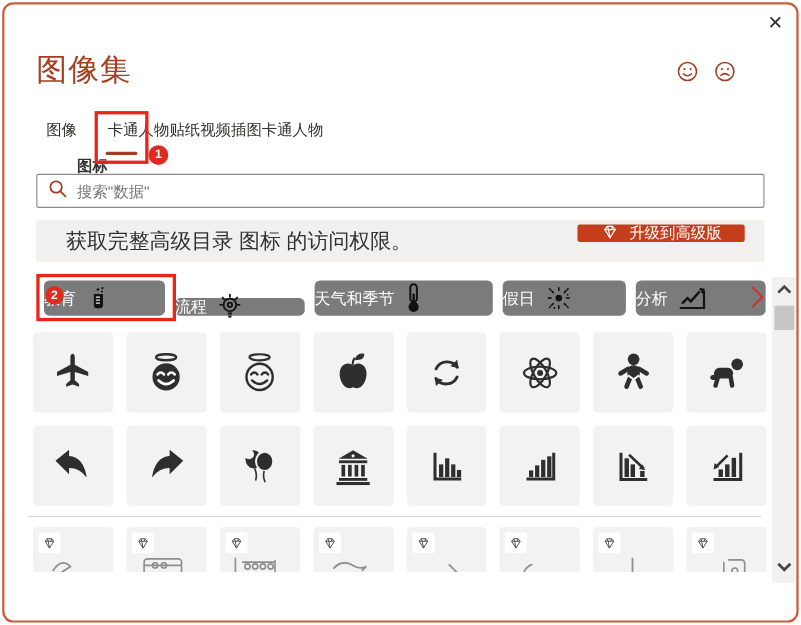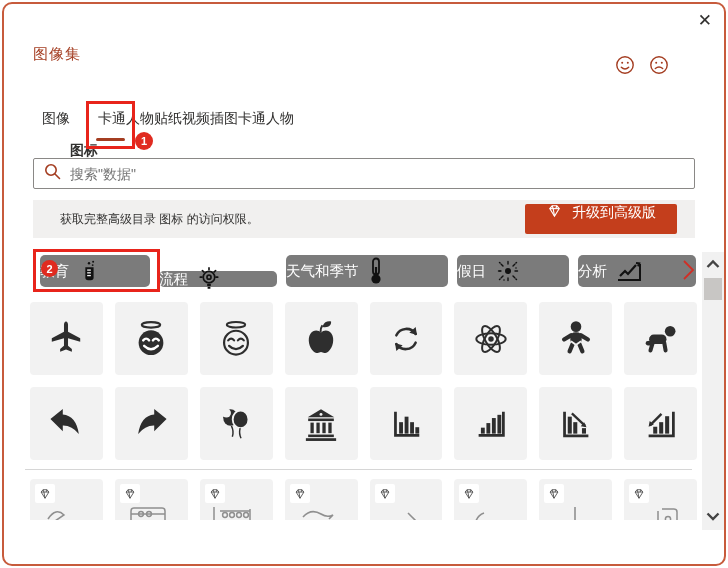--- a/index.html
+++ b/index.html
@@ -2,21 +2,21 @@
 <html><head>
 <meta charset="utf-8">
 <style>
   * { margin:0; padding:0; box-sizing:border-box; }
   html,body { width:728px; height:568px; background:#fff; font-family:"Liberation Sans","DejaVu Sans",sans-serif; }
   .stage { position:relative; width:728px; height:568px; background:#fff; overflow:hidden; }
   .dialog-border { position:absolute; inset:2px; border:2px solid #C75B3C; border-radius:10px; pointer-events:none; z-index:50; }
 
   .close-x { position:absolute; top:12px; right:16px; font-size:17px; color:#323130; cursor:pointer; line-height:1; }
 
-  .title { position:absolute; left:33px; top:45px; font-size:15px; color:#A43D21; letter-spacing:1px; }
+  .title { position:absolute; left:33px; top:45px; font-size:28px; color:#A43D21; letter-spacing:1px; }
 
   .feedback { position:absolute; top:55px; left:615px; display:flex; gap:14px; }
   .feedback svg { display:block; }
 
   .tabs { position:absolute; left:42px; top:110px; display:flex; font-size:14px; color:#323130; }
   .tab { cursor:pointer; white-space:nowrap; }
   .tab.selected { font-weight:bold;margin-top:32px; }
   .tab-underline { position:absolute; left:96px; top:138px; width:29px; height:3px; background:#A43D21; border-radius:2px; }
 
   .ann-box { position:absolute; border:3px solid #E8241B; z-index:40; }
@@ -26,23 +26,23 @@
            font-size:11px; font-weight:bold; display:flex; align-items:center; justify-content:center; z-index:41; }
   .badge1 { left:135px; top:132px; }
   .badge2 { left:41px; top:260px; width:17px; height:17px; }
 
   .search-box { position:absolute; left:33px; top:158px; width:662px; height:31px; border:1px solid #8A8886; border-radius:2px;
                 display:flex; align-items:center; padding:0 10px; gap:9px; background:#fff; }
   .search-box input { border:none; outline:none; flex:1; font-size:14px; color:#323130; font-family:inherit; }
   .search-box input::placeholder { color:#767676; }
 
   .banner { position:absolute; left:33px; top:200px; width:662px; height:38px; background:#F1F0EF; display:flex; align-items:center; }
-  .banner-text { margin-left:27px; font-size:12px; color:#323130; }
-  .upgrade-btn { position:absolute; right:18px; top:4px; height:30px; width:152px; background:#C43E1C; color:#fff; border:none;
-                 border-radius:2px; font-size:14px; display:flex; align-items:flex-start; justify-content:center; gap:9px; cursor:pointer; font-family:inherit; }
+  .banner-text { margin-left:27px; font-size:19px; color:#323130; }
+  .upgrade-btn { position:absolute; right:18px; top:4px; height:16px; width:152px; background:#C43E1C; color:#fff; border:none;
+                 border-radius:2px; font-size:14px; display:flex; align-items:center; justify-content:center; gap:9px; cursor:pointer; font-family:inherit; }
 
   .pills { position:absolute; left:40px; top:255px; display:flex; gap:9px; height:32px; }
   .pill { background:#7B7B7B; border-radius:5px; color:#fff; font-size:14.5px; display:flex; align-items:center; 
           gap:9px; cursor:pointer; }
   .pill:nth-child(1){ width:110px; } .pill:nth-child(2){ width:118px;margin-top:16px; } .pill:nth-child(3){ width:162px; }
   .pill:nth-child(4){ width:112px; } .pill:nth-child(5){ width:118px; }
   .pill svg { display:block; }
   .pill-next { position:absolute; left:680px; top:258px; cursor:pointer; }
 
   .scrollbar { position:absolute; left:702px; top:252px; width:22px; height:278px; background:#F1F1F1; z-index:30; }

